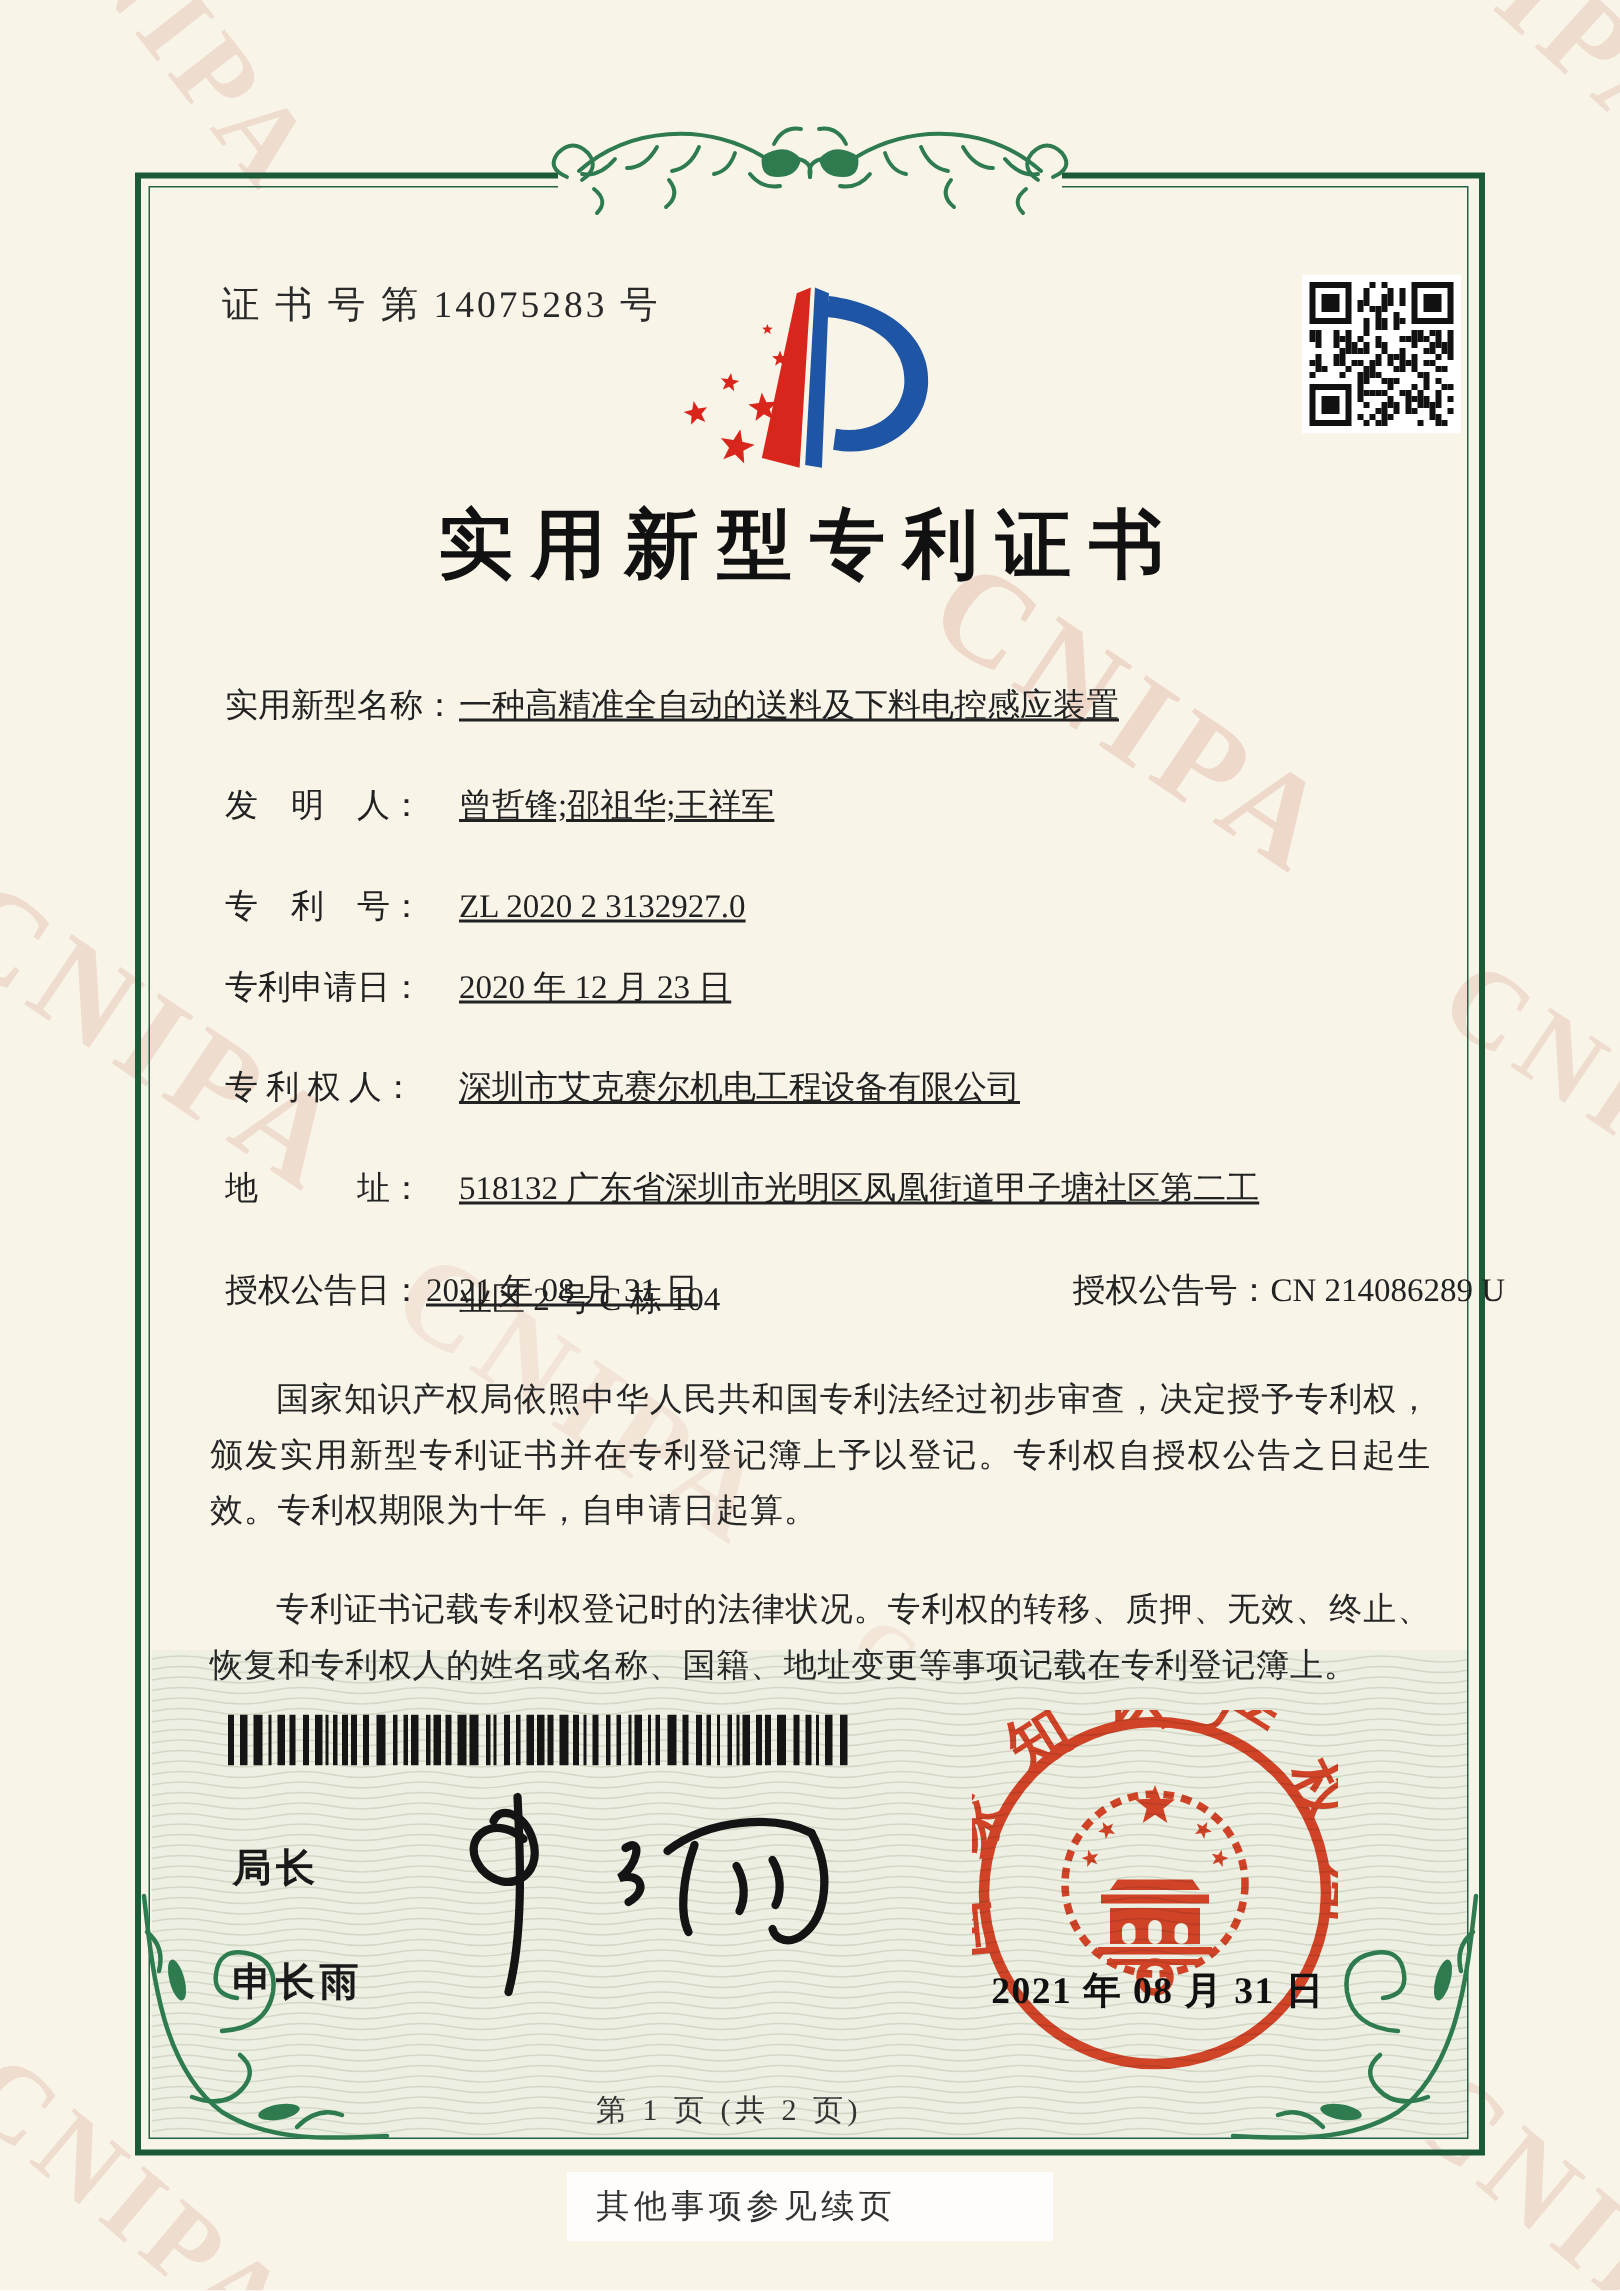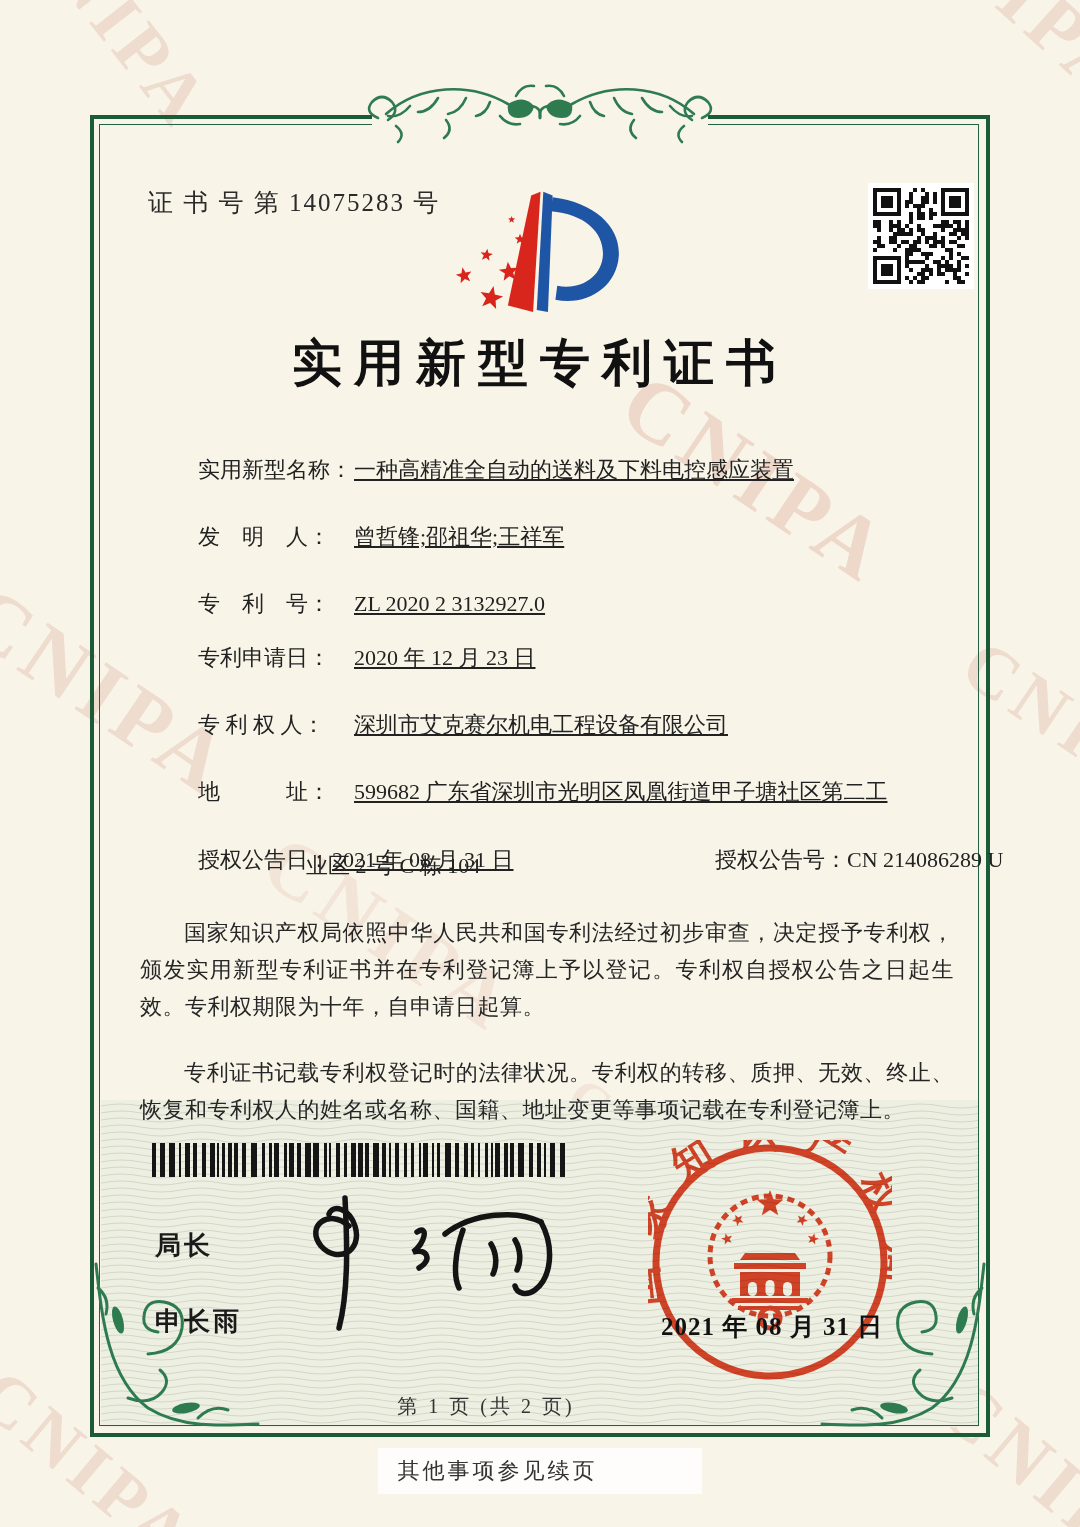--- a/index.html
+++ b/index.html
@@ -20,21 +20,21 @@
   .wm9{left:556px;top:1116px;font-size:54px;transform:rotate(34deg);color:rgba(208,152,131,0.15);}
   
   .frame-outer{left:90px;top:115px;width:892px;height:1314px;border:4px solid #1c5b38;}
   .frame-inner{left:99px;top:124px;width:878px;height:1300px;border:1px solid #236246;}
   
   .cert-no{left:148px;top:186px;font-size:25px;letter-spacing:2px;color:#2a2a2a;}
   .title{left:0;top:330px;width:1080px;text-align:center;font-size:50px;font-weight:bold;
          letter-spacing:12px;color:#111;}
   
   .field{left:150px;font-size:22px;white-space:nowrap;color:#222;}
-  .field .lbl{display:inline-block;min-width:154px;margin-left:48px;}
+  .field .lbl{display:inline-block;min-width:154px;}
   .field .val{margin-left:2px;text-decoration:underline;}
   .addr2{left:306px;font-size:22px;color:#222;}
   .grant2{position:absolute;left:565px;top:0;}
   
   .para{left:140px;width:814px;font-size:22px;line-height:37px;text-align:justify;
         text-indent:2em;color:#262626;letter-spacing:0.5px;margin-top:14px;}
   
   .waves{left:101px;top:1100px;}
   .barcode{left:150px;top:1143px;}
   .director{left:155px;font-size:26px;font-family:"Liberation Sans","DejaVu Sans",sans-serif;
@@ -375,21 +375,21 @@
   <div class="abs field" style="top:589px;">
     <span class="lbl">专　利　号：</span><span class="val">ZL 2020 2 3132927.0</span>
   </div>
   <div class="abs field" style="top:643px;">
     <span class="lbl">专利申请日：</span><span class="val">2020 年 12 月 23 日</span>
   </div>
   <div class="abs field" style="top:710px;">
     <span class="lbl">专 利 权 人：</span><span class="val">深圳市艾克赛尔机电工程设备有限公司</span>
   </div>
   <div class="abs field" style="top:777px;">
-    <span class="lbl">地　　　址：</span><span class="val">599682 广东省深圳市光明区凤凰街道甲子塘社区第二工</span>
+    <span class="lbl">地　　　址：</span><span class="val">518132 广东省深圳市光明区凤凰街道甲子塘社区第二工</span>
   </div>
   <div class="abs addr2" style="top:811px;margin-top:40px;">业区 2 号 C 栋 104</div>
 
   <div class="abs field" style="top:845px;">
     <span class="lbl" style="min-width:0;">授权公告日：</span><span class="val">2021 年 08 月 31 日</span>
     <span class="grant2">
       <span>授权公告号：</span><span>CN 214086289 U</span>
     </span>
   </div>
 

